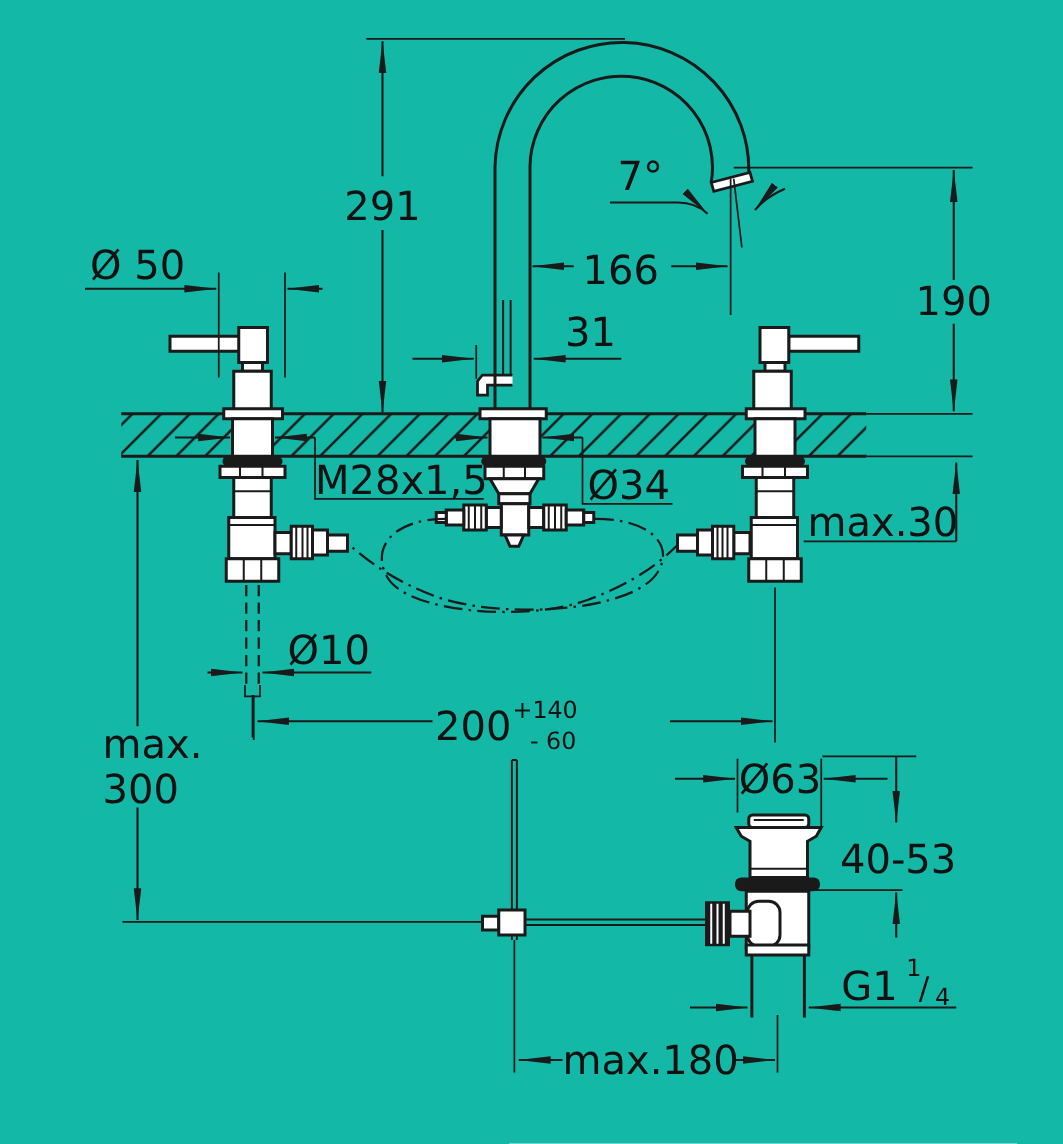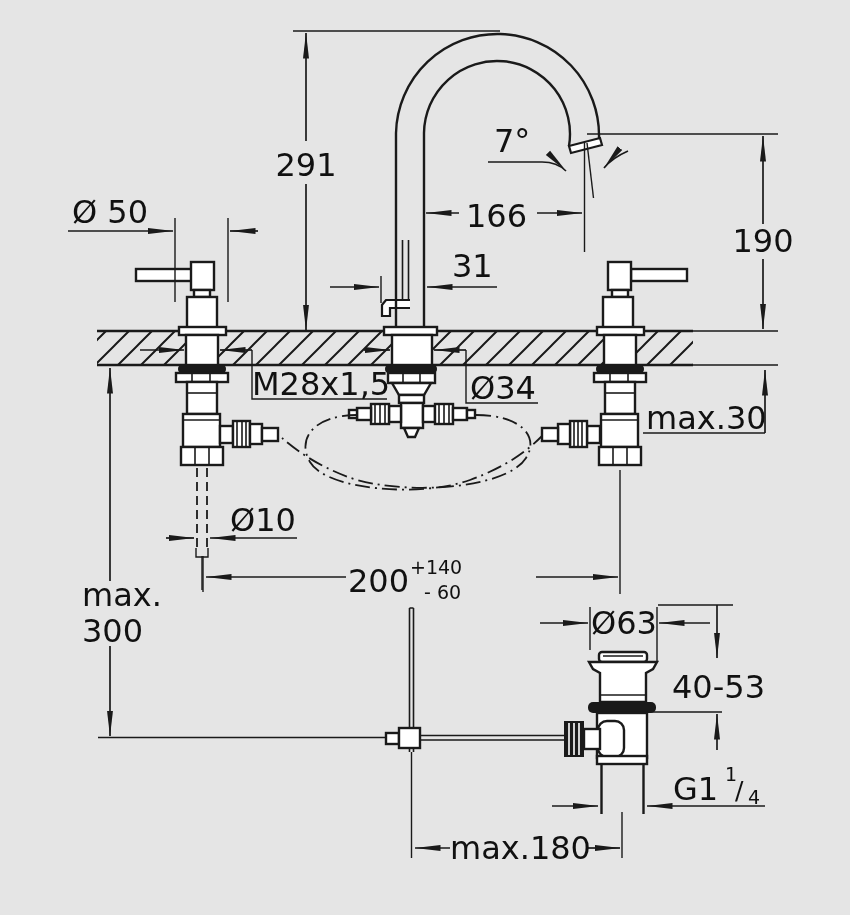--- a/index.html
+++ b/index.html
@@ -1,16 +1,16 @@
 <!DOCTYPE html>
 <html><head>
 <meta charset="utf-8">
 <style>
   html,body{margin:0;padding:0;background:#fff;}
-  .stage{width:850px;height:915px;background:#e5e5e5;position:relative;overflow:hidden;}
+  .stage{width:850px;height:915px;background:#14b8a6;position:relative;overflow:hidden;}
   svg{display:block;}
   
   .o2{fill:#fff;stroke:#1a1a1a;stroke-width:2.4;stroke-linejoin:miter;}
   .o1{fill:none;stroke:#1a1a1a;stroke-width:2.4;}
   .oB{fill:#1a1a1a;stroke:none;}
   .f{fill:none;stroke:#1a1a1a;stroke-width:1.6;}
   .fw{fill:none;stroke:#ffffff;stroke-width:1.6;}
   
   .d{fill:none;stroke:#1a1a1a;stroke-width:1.7;}
   .x{fill:none;stroke:#1a1a1a;stroke-width:1.4;}

